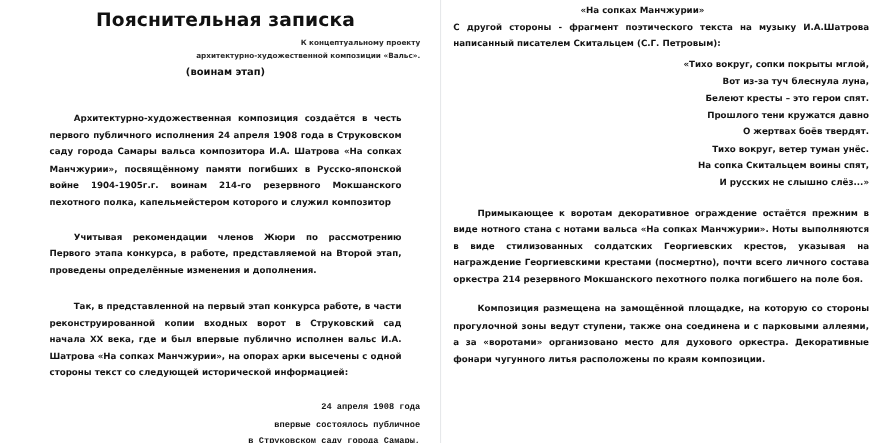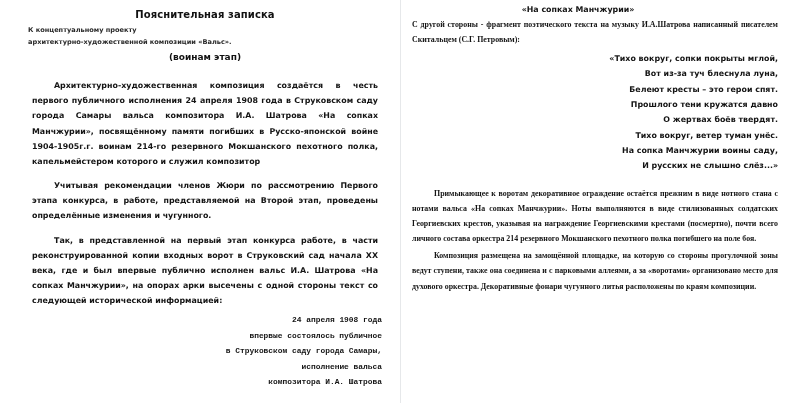--- a/index.html
+++ b/index.html
@@ -45,52 +45,52 @@
     box-sizing: border-box;
     width: 400px;
     height: 403px;
   }
 
   .col-left {
     padding: 3px 18px 0 28px;
   }
 
   .col-right {
-    padding: 2px 22px 0 12px;
+    padding: 2px 10px 0 12px;
   }
 
   
   .doc-title {
     margin: 6px 0 0 0;
     text-align: center;
-    font-size: 10px;
+    font-size: 17px;
     font-weight: bold;
     letter-spacing: .1px;
     color: #111;
   }
 
   .subtitle-line {
-    text-align: left;
+    text-align: right;
     font-size: 6.6px;
     font-weight: bold;
     color: #2a2a2a;
     line-height: 1.75;
   }
   .subtitle-line.first { margin-top: 5px; }
 
   .stage-line {
     text-align: center;
     font-size: 9px;
     font-weight: bold;
     color: #111;
     margin-top: 4px;
   }
 
   p.body-par {
-    margin: 4px;
+    margin: 17px;
     font-size: 7.9px;
     font-weight: bold;
     line-height: 1.92;
     text-align: justify;
     text-indent: 22px;
     color: #141414;
     hyphens: manual;
   }
   p.body-par.gap { margin-top: 9px; }
 
@@ -118,24 +118,23 @@
   }
 
   p.right-par {
     margin: 0;
     font-size: 7.9px;
     font-weight: bold;
     line-height: 1.92;
     text-align: justify;
     text-indent: 0;
     color: #141414;
-    font-family: Liberation Serif, serif;
   }
   p.right-par.indent { text-indent: 22px; }
-  p.right-par.gap { margin-top: 2px; }
+  p.right-par.gap { margin-top: 12px; }
 
   .poem {
     margin-top: 4px;
     font-size: 7.9px;
     font-weight: bold;
     line-height: 1.94;
     color: #141414;
     padding-left: 30px;
   }
   .poem .verse { display: block; text-align: right; }
@@ -157,21 +156,21 @@
       <div class="subtitle-line first">К концептуальному проекту</div>
 
       <div class="subtitle-line">архитектурно-художественной композиции «Вальс».</div>
 
       <div class="stage-line">(воинам этап)</div>
 
       <div class="spacer-md"></div>
 
       <p class="body-par">Архитектурно-художественная композиция создаётся в честь первого публичного исполнения 24 апреля 1908 года в Струковском саду города Самары вальса композитора И.А. Шатрова «На сопках Манчжурии», посвящённому памяти погибших в Русско-японской войне 1904-1905г.г. воинам 214-го резервного Мокшанского пехотного полка, капельмейстером которого и служил композитор</p>
 
-      <p class="body-par gap">Учитывая рекомендации членов Жюри по рассмотрению Первого этапа конкурса, в работе, представляемой на Второй этап, проведены определённые изменения и чугунного.</p>
+      <p class="body-par gap">Учитывая рекомендации членов Жюри по рассмотрению Первого этапа конкурса, в работе, представляемой на Второй этап, проведены определённые изменения и дополнения.</p>
 
       <p class="body-par gap">Так, в представленной на первый этап конкурса работе, в части реконструированной копии входных ворот в Струковский сад начала XX века, где и был впервые публично исполнен вальс И.А. Шатрова «На сопках Манчжурии», на опорах арки высечены с одной стороны текст со следующей исторической информацией:</p>
 
       <div class="inscription">
         <div>24 апреля 1908 года</div>
         <div>впервые состоялось публичное</div>
         <div>в Струковском саду города Самары,</div>
         <div>исполнение вальса</div>
         <div>композитора И.А. Шатрова</div>
       </div>
@@ -184,21 +183,21 @@
 
       <p class="right-par">С другой стороны - фрагмент поэтического текста на музыку И.А.Шатрова написанный писателем Скитальцем (С.Г. Петровым):</p>
 
       <div class="poem">
         <div class="verse opening">«Тихо вокруг, сопки покрыты мглой,</div>
         <div class="verse inner">Вот из-за туч блеснула луна,</div>
         <div class="verse inner">Белеют кресты – это герои спят.</div>
         <div class="verse inner">Прошлого тени кружатся давно</div>
         <div class="verse inner">О жертвах боёв твердят.</div>
         <div class="verse inner">Тихо вокруг, ветер туман унёс.</div>
-        <div class="verse inner">На сопка Манчжурии воины саду,</div>
+        <div class="verse inner">На сопка Скитальцем воины спят,</div>
         <div class="verse inner">И русских не слышно слёз...»</div>
       </div>
 
       <div class="spacer-md"></div>
 
       <p class="right-par indent">Примыкающее к воротам декоративное ограждение остаётся прежним в виде нотного стана с нотами вальса «На сопках Манчжурии».  Ноты выполняются в виде стилизованных солдатских Георгиевских крестов, указывая на награждение Георгиевскими крестами (посмертно), почти всего личного состава оркестра 214 резервного Мокшанского  пехотного полка погибшего на поле боя.</p>
 
       <p class="right-par indent gap">Композиция размещена на замощённой площадке, на которую со стороны прогулочной зоны ведут ступени, также она соединена и с парковыми аллеями, а за «воротами» организовано место для духового оркестра.  Декоративные фонари чугунного литья расположены по краям композиции.</p>
 
     </div>

